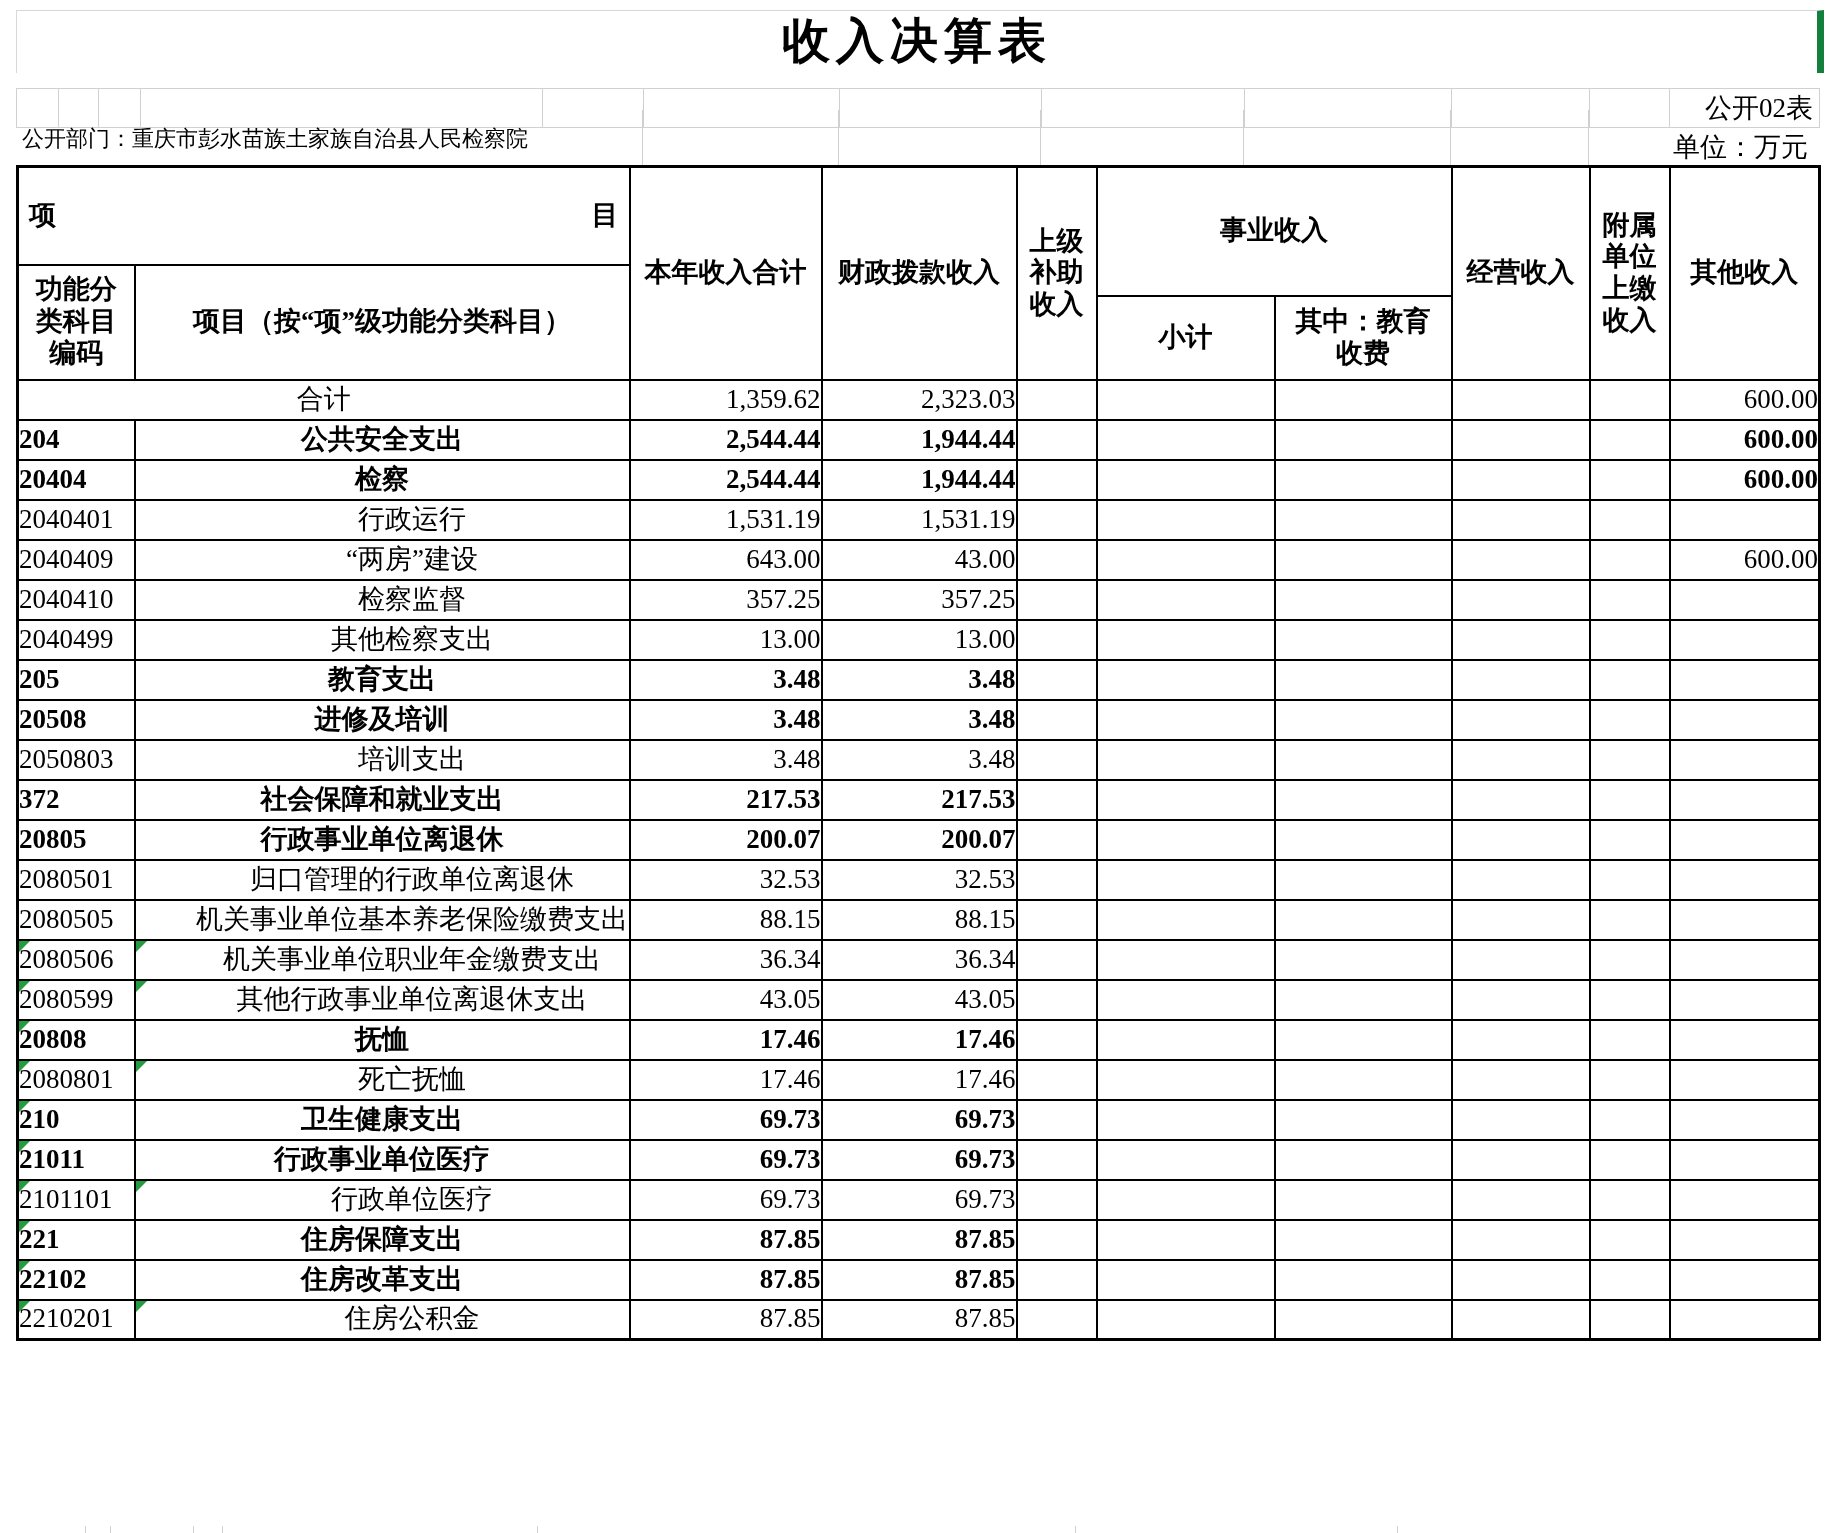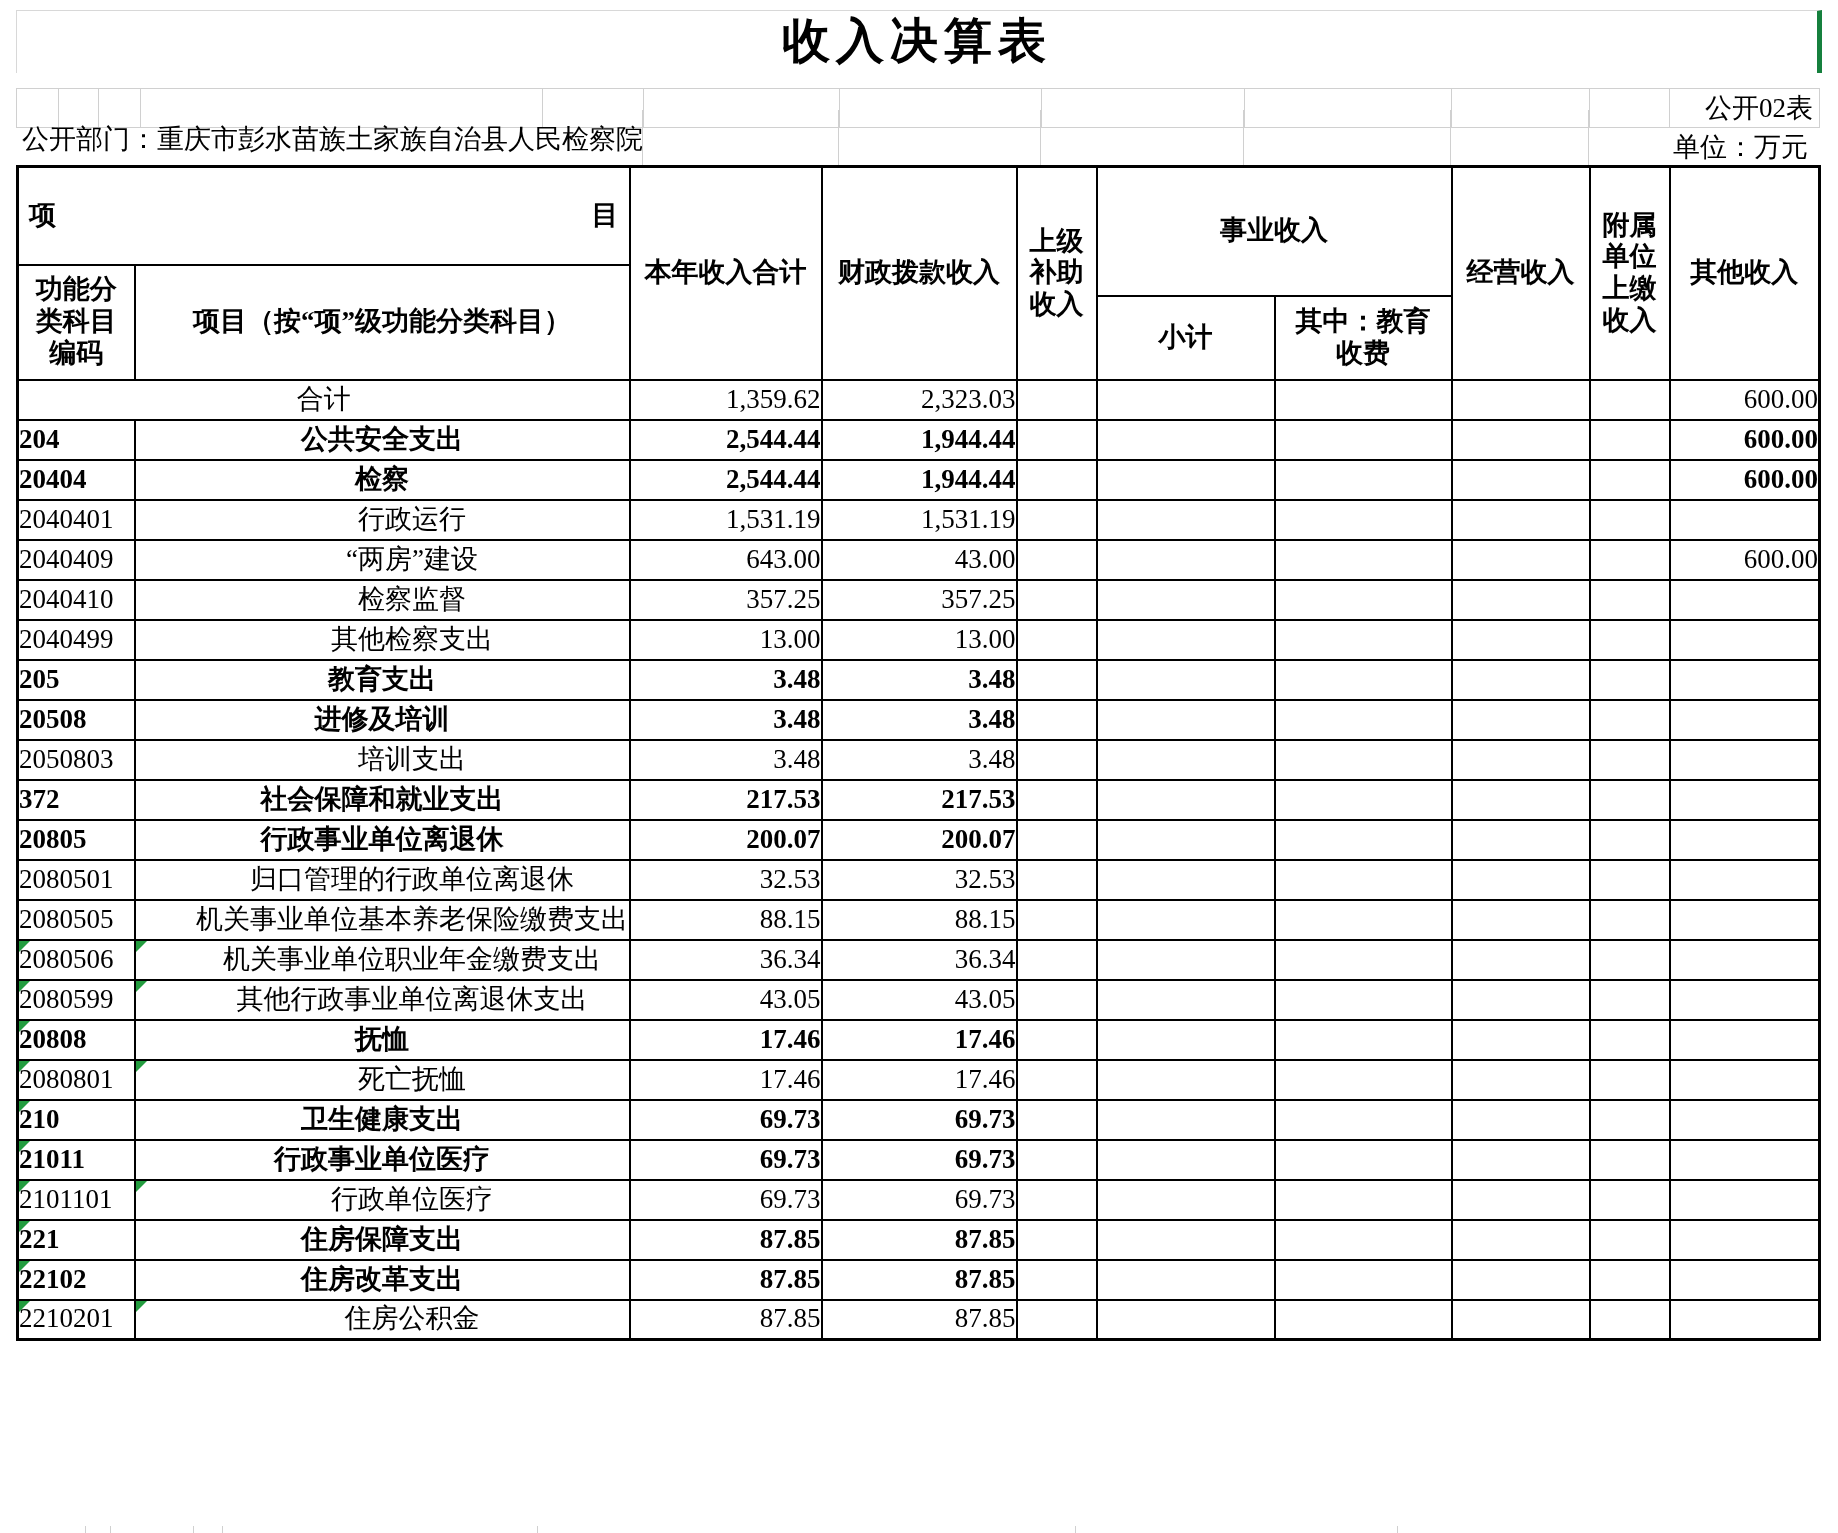--- a/index.html
+++ b/index.html
@@ -3,32 +3,32 @@
 <meta charset="utf-8">
 <style>
   html,body{margin:0;padding:0;background:#ffffff;}
   .sheet{
     position:relative;width:1838px;height:1533px;background:#ffffff;
     font-family:"Liberation Serif","DejaVu Serif",serif;color:#000;overflow:hidden;
   }
   
   .title-row{
     position:absolute;left:16px;top:10px;width:1800px;height:62px;
-    border-top:1px solid #d8d8d8;border-left:1px solid #d8d8d8;border-right:5px solid #15803d;
+    border-top:1px solid #d8d8d8;border-left:1px solid #d8d8d8;border-right:7px solid #15803d;
     text-align:center;font-size:48px;font-weight:700;line-height:60px;letter-spacing:6px;
   }
   
   .gridrow{position:absolute;left:16px;width:1802px;}
   .gr-top{top:88px;height:38px;border-top:1px solid #d0d0d0;border-bottom:1px solid #d0d0d0;
           border-left:1px solid #d0d0d0;border-right:1px solid #d0d0d0;}
   .dept-row{top:110px;height:55px;}
   .gr-bottom{top:1526px;height:7px;}
   .vline{position:absolute;top:0;bottom:0;width:1px;background:#d0d0d0;}
   .sheet-label{position:absolute;right:6px;top:0;height:38px;line-height:38px;font-size:27px;}
-  .dept-label{position:absolute;left:6px;top:0;height:55px;line-height:58px;font-size:27px;}
+  .dept-label{position:absolute;left:6px;top:0;height:55px;line-height:58px;font-size:22px;}
   .unit-label{position:absolute;right:10px;top:8px;height:55px;line-height:58px;font-size:27px;}
   
   table.main{
     position:absolute;left:16px;top:165px;width:1802px;
     border-collapse:collapse;table-layout:fixed;border:3px solid #000;
   }
   table.main th,table.main td{
     border:2px solid #000;padding:0;margin:0;vertical-align:middle;
     font-size:27px;line-height:1.18;overflow:hidden;position:relative;
   }

